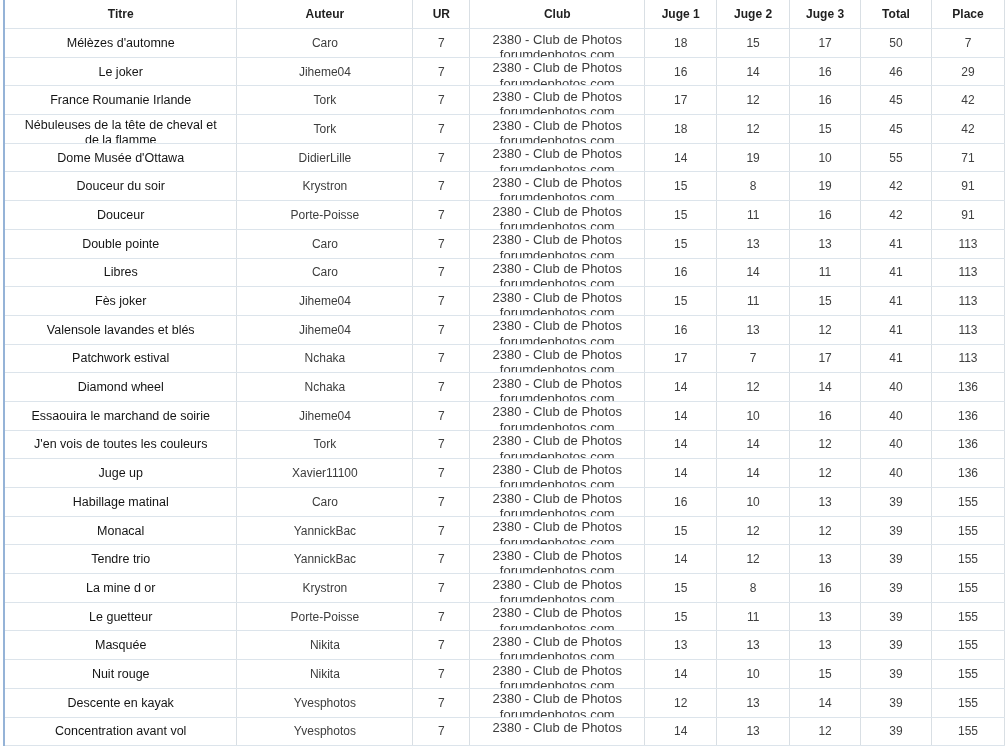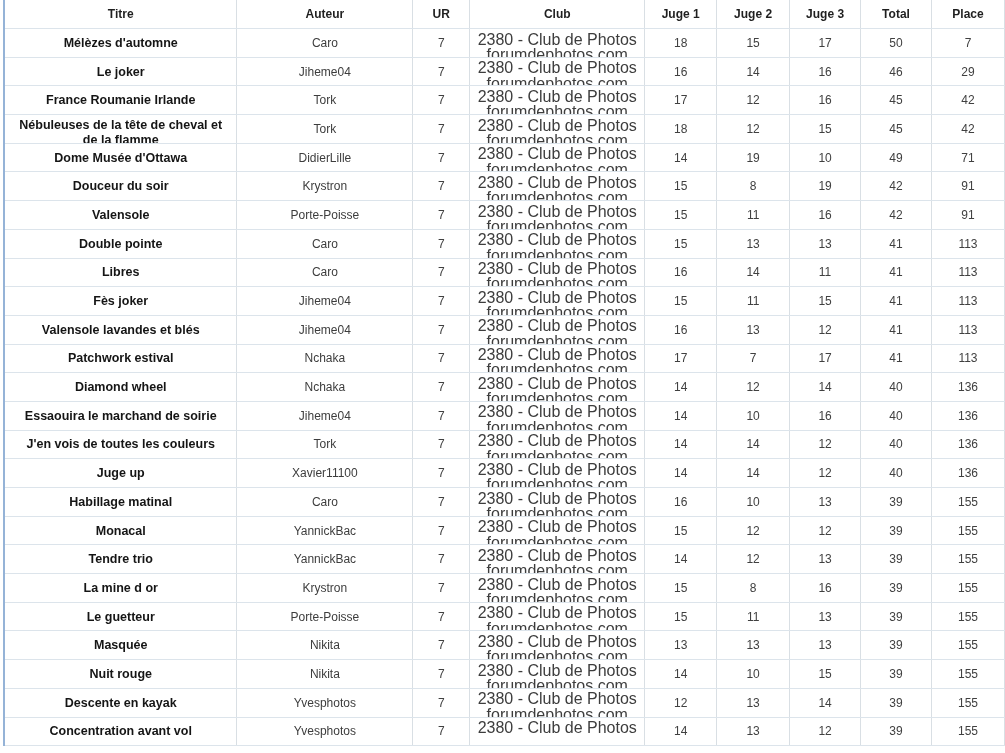--- a/index.html
+++ b/index.html
@@ -3,25 +3,25 @@
 <meta charset="utf-8">
 <style>
   html,body{margin:0;padding:0;background:#ffffff;overflow:hidden;}
   body{width:1005px;height:753px;font-family:"Liberation Sans",sans-serif;}
   .sheet{width:1005px;height:539px;background:#ffffff;}
   table{border-collapse:collapse;table-layout:fixed;margin-left:3px;border-left:2px solid #95b3d7;}
   th,td{padding:0;text-align:center;vertical-align:middle;overflow:hidden;
         border-right:1px solid #d9dfe4;border-bottom:1px solid #dce4eb;}
   th{height:28px;font-size:12px;font-weight:bold;color:#1f1f1f;}
   td{height:27.7px;font-size:12px;color:#3d3d3d;white-space:nowrap;}
-  td.col-title{font-size:12.5px;font-weight:bold;color:#151515;}
+  td.col-title{font-size:12.5px;font-weight:normal;color:#151515;}
   td.col-ur,td.col-juge1,td.col-juge2,td.col-juge3,td.col-total,td.col-place{color:#404040;}
   .clip2{display:block;height:27.7px;overflow:hidden;box-sizing:border-box;padding-top:2.5px;}
   .clip2 .l{display:block;line-height:15.4px;}
-  td.col-club{font-size:16px;color:#3d3d3d;text-align:center;}
+  td.col-club{font-size:13px;color:#3d3d3d;text-align:center;}
   td.col-title .clip2 .l{line-height:15.5px;}
 </style>
 </head>
 <body>
 
 <div class="sheet">
   <table>
     <colgroup>
       <col style="width:233px">
         <col style="width:176px">
@@ -122,41 +122,41 @@
           <td class="col-ur">7</td>
           <td class="col-club">
             <span class="clip2">
               <span class="l">2380 - Club de Photos</span>
               <span class="l">forumdephotos.com</span>
             </span>
           </td>
           <td class="col-juge1">14</td>
           <td class="col-juge2">19</td>
           <td class="col-juge3">10</td>
-          <td class="col-total">49</td>
+          <td class="col-total">55</td>
           <td class="col-place">71</td>
         </tr>
         <tr>
           <td class="col-title">Douceur du soir</td>
           <td class="col-author">Krystron</td>
           <td class="col-ur">7</td>
           <td class="col-club">
             <span class="clip2">
               <span class="l">2380 - Club de Photos</span>
               <span class="l">forumdephotos.com</span>
             </span>
           </td>
           <td class="col-juge1">15</td>
           <td class="col-juge2">8</td>
           <td class="col-juge3">19</td>
           <td class="col-total">42</td>
           <td class="col-place">91</td>
         </tr>
         <tr>
-          <td class="col-title">Valensole</td>
+          <td class="col-title">Douceur</td>
           <td class="col-author">Porte-Poisse</td>
           <td class="col-ur">7</td>
           <td class="col-club">
             <span class="clip2">
               <span class="l">2380 - Club de Photos</span>
               <span class="l">forumdephotos.com</span>
             </span>
           </td>
           <td class="col-juge1">15</td>
           <td class="col-juge2">11</td>

